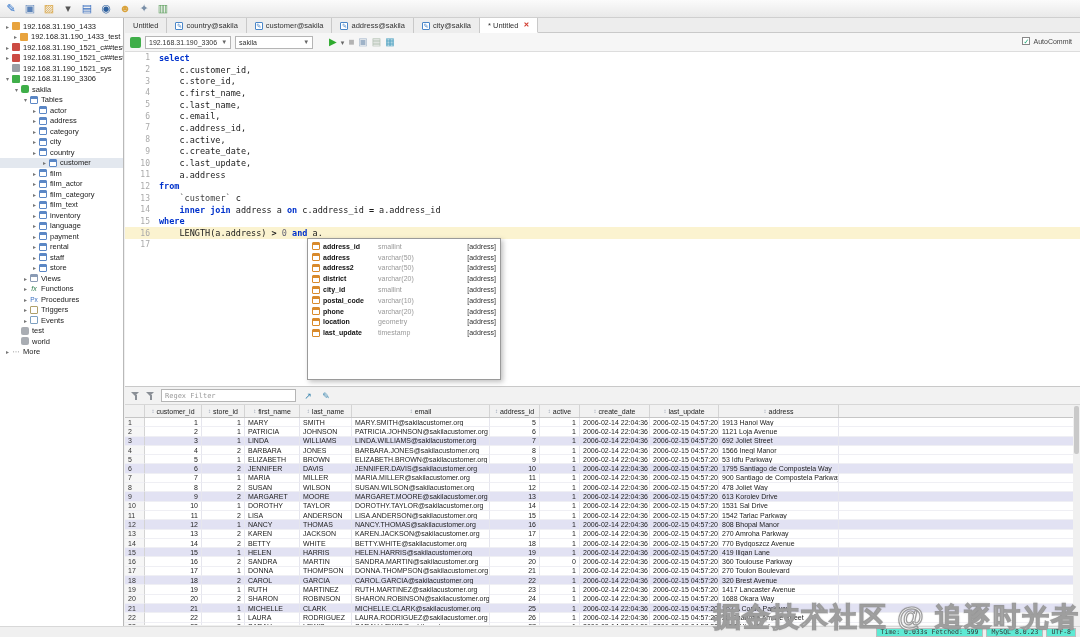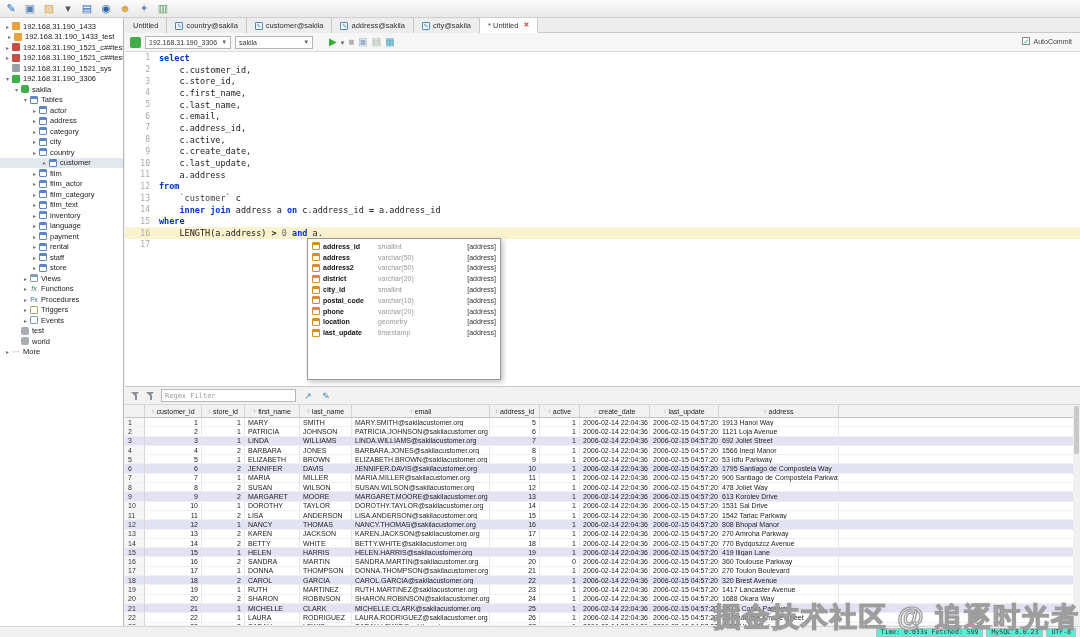--- a/index.html
+++ b/index.html
@@ -140,21 +140,21 @@
       <span class="tbicon" style="color: rgb(217, 162, 58);">☻</span>
       <span class="tbicon" style="color: rgb(122, 143, 168);">✦</span>
       <span class="tbicon" style="color: rgb(90, 158, 90);">▥</span>
     </div>
   <div id="sidebar">
       <div class="tree-item" style="padding-left: 3px;">
         <span class="tw">▸</span>
         <span class="tic ic-conn-orange"></span>
         <span>192.168.31.190_1433</span>
       </div>
-      <div class="tree-item" style="padding-left: 5px;">
+      <div class="tree-item" style="padding-left: 11px;">
         <span class="tw">▸</span>
         <span class="tic ic-conn-orange"></span>
         <span>192.168.31.190_1433_test</span>
       </div>
       <div class="tree-item" style="padding-left: 3px;">
         <span class="tw">▸</span>
         <span class="tic ic-conn-red"></span>
         <span>192.168.31.190_1521_c##test1</span>
       </div>
       <div class="tree-item" style="padding-left: 3px;">

